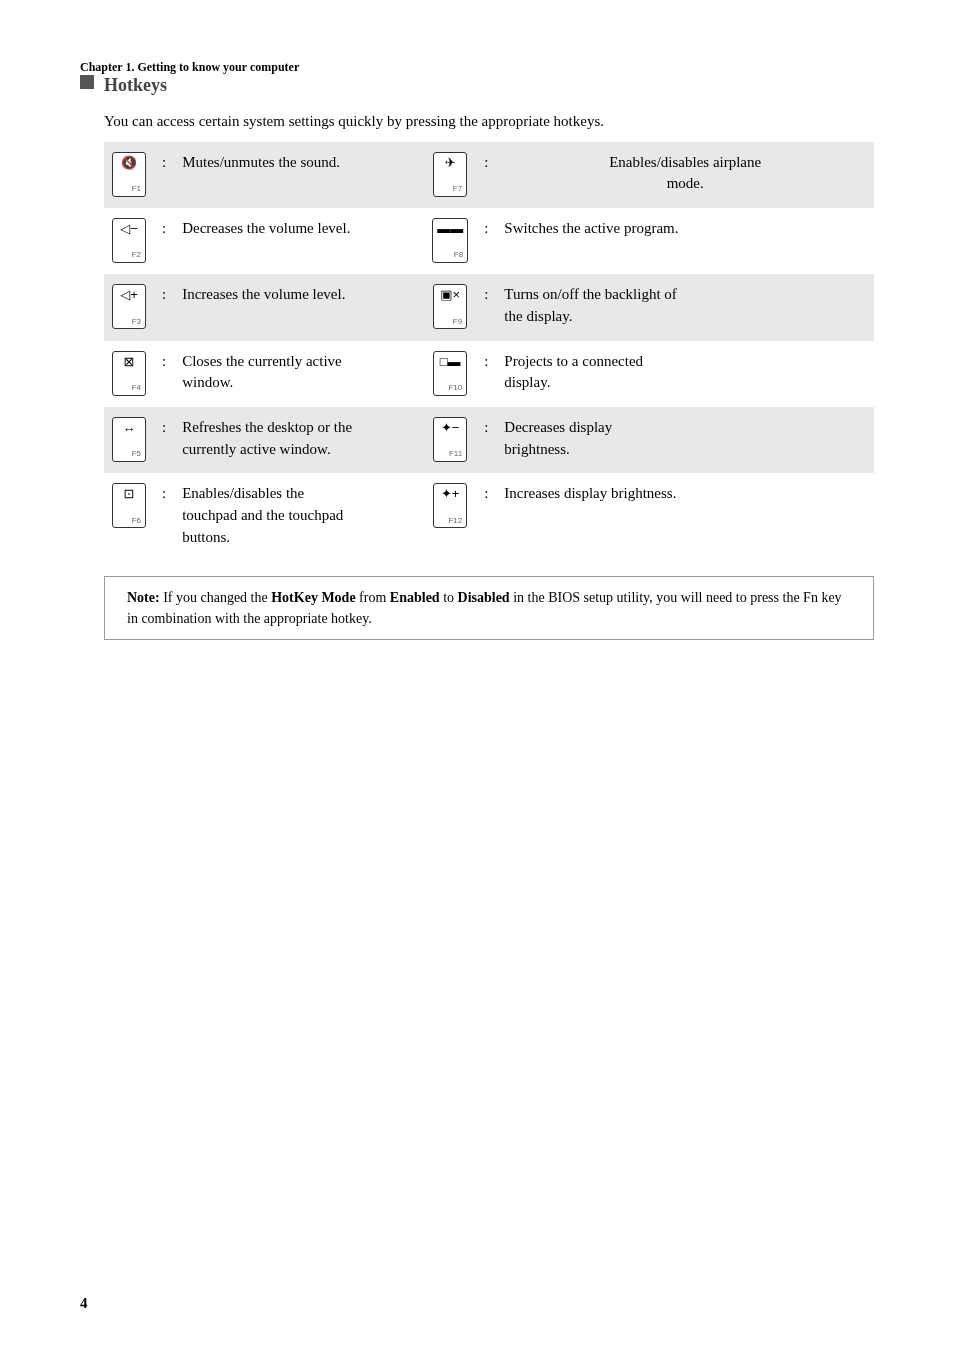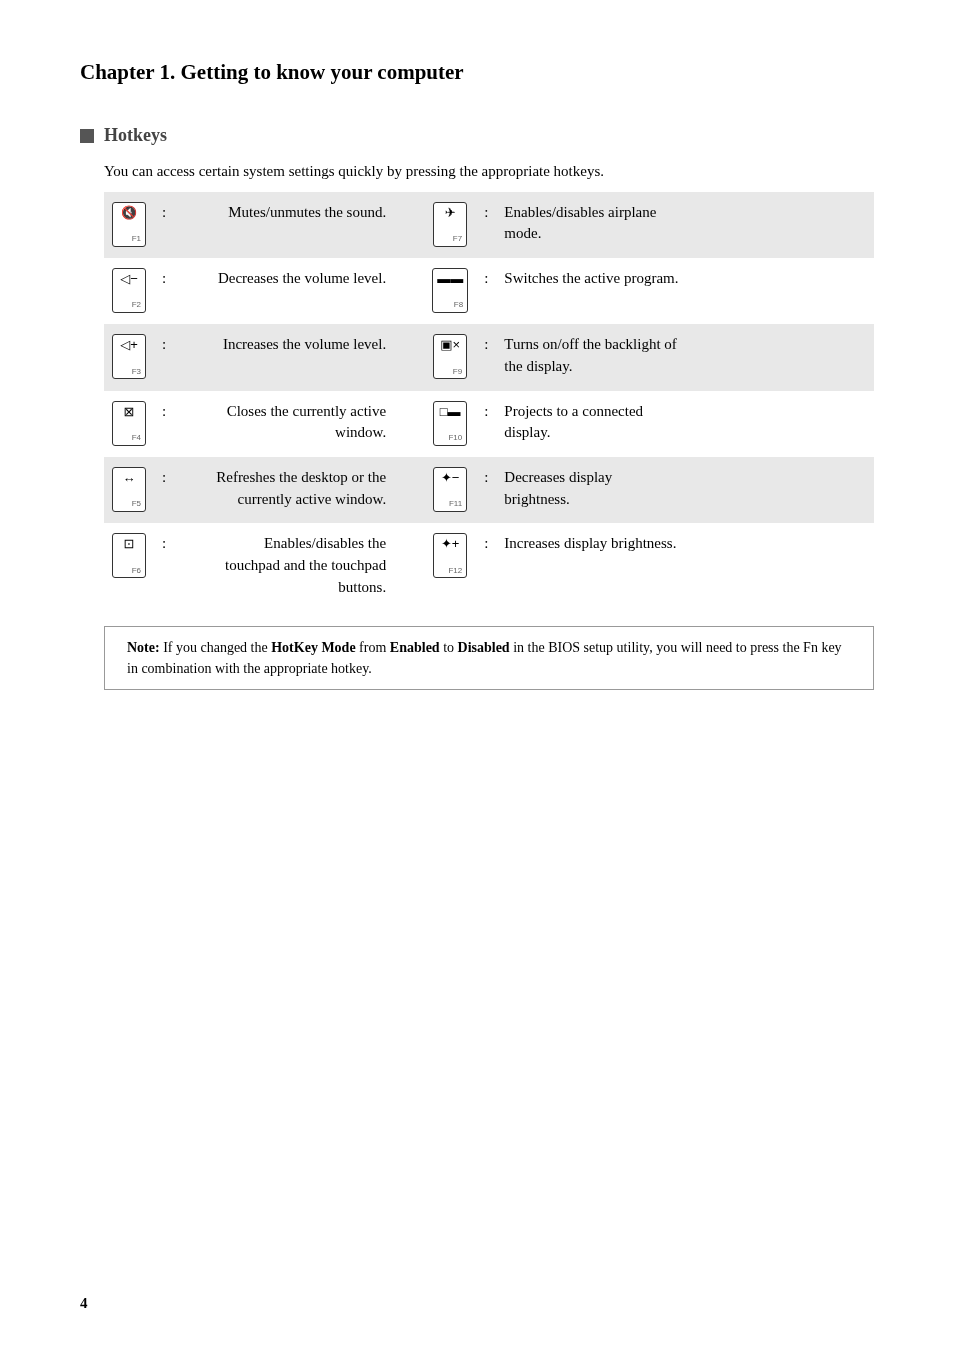--- a/index.html
+++ b/index.html
@@ -6,27 +6,26 @@
     body {
       font-family: "Times New Roman", Times, serif;
       font-size: 15px;
       background: #fff;
       color: #000;
       width: 954px;
       min-height: 1352px;
       padding: 60px 80px 60px 80px;
     }
     .chapter-title {
-      font-size: 21px;
-      font-weight: bold;
-      margin-bottom: 40px;
+      font-size: 12px;
+      font-weight: bold;
     }
     .section-header {
       display: flex;
-      align-items: center;
+      align-items: flex-start;
       margin-bottom: 14px;
     }
     .section-square {
       width: 14px;
       height: 14px;
       background: #555;
       display: inline-block;
       margin-right: 10px;
       flex-shrink: 0;
     }
@@ -64,21 +63,20 @@
       vertical-align: middle;
     }
     .colon-cell {
       width: 16px;
       vertical-align: middle;
       font-size: 15px;
     }
     .desc-cell {
       width: 220px;
       vertical-align: middle;
-      text-align: right;
     }
     .spacer-cell {
       width: 30px;
     }
     .key-icon {
       display: inline-block;
       border: 1.5px solid #333;
       border-radius: 3px;
       padding: 2px 4px;
       font-size: 11px;
@@ -134,21 +132,21 @@
 
 <table class="hotkey-table">
   <tbody id="hotkeys-tbody">
   <tr>
         <td class="key-cell"><span class="key-icon"><span class="key-main">🔇</span><span class="key-sub">F1</span></span></td>
         <td class="colon-cell">:</td>
         <td class="desc-cell" style="white-space: pre-wrap;">Mutes/unmutes the sound.</td>
         <td class="spacer-cell"></td>
         <td class="key-cell"><span class="key-icon"><span class="key-main">✈</span><span class="key-sub">F7</span></span></td>
         <td class="colon-cell">:</td>
-        <td style="white-space: pre-wrap;">Enables/disables airplane
+        <td style="white-space: pre-wrap; text-align: center;">Enables/disables airplane
 mode.</td>
       </tr>
       <tr>
         <td class="key-cell"><span class="key-icon"><span class="key-main">◁−</span><span class="key-sub">F2</span></span></td>
         <td class="colon-cell">:</td>
         <td class="desc-cell" style="white-space: pre-wrap;">Decreases the volume level.</td>
         <td class="spacer-cell"></td>
         <td class="key-cell"><span class="key-icon"><span class="key-main">▬▬</span><span class="key-sub">F8</span></span></td>
         <td class="colon-cell">:</td>
         <td style="white-space: pre-wrap; margin-top: 24px;">Switches the active program.</td>

